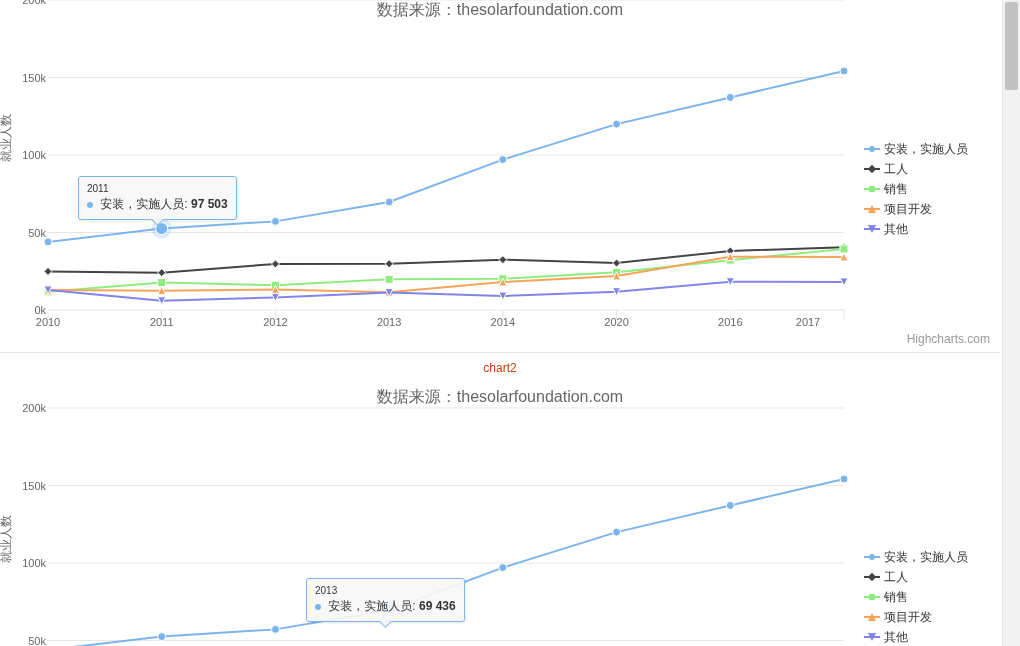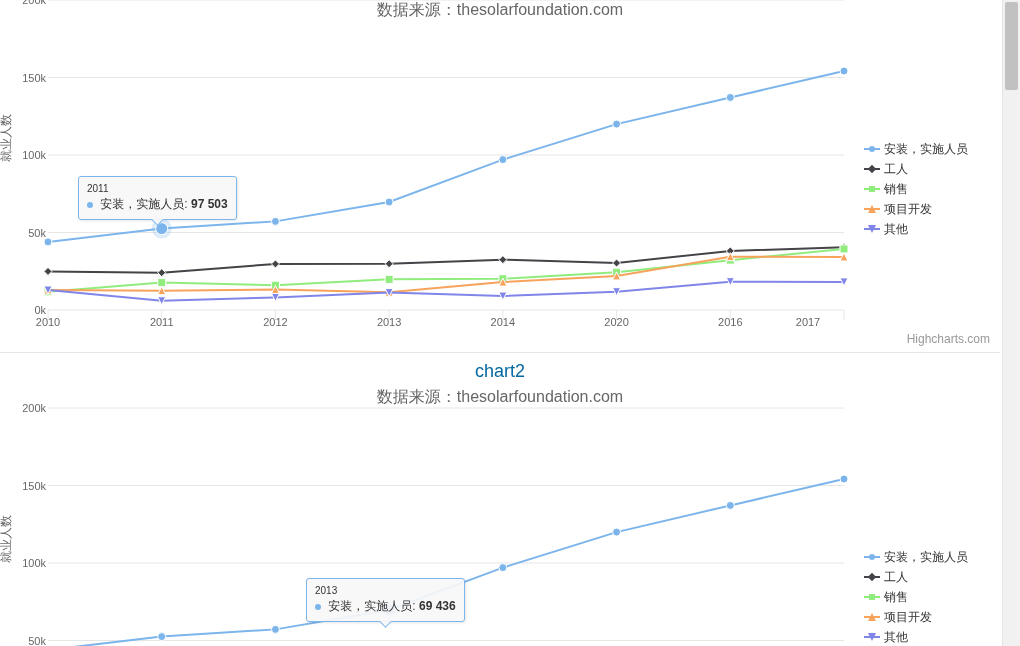--- a/index.html
+++ b/index.html
@@ -26,21 +26,21 @@
   .sw::before{content:"";position:absolute;left:0;right:0;top:5px;height:2px;background:currentColor;}
   .sw::after{content:"";position:absolute;left:5px;top:3px;width:6px;height:6px;border-radius:50%;background:currentColor;}
   .li.dmd .sw::after{border-radius:0;transform:rotate(45deg);}
   .li.sq .sw::after{border-radius:0;}
   .li.tu .sw::after{border-radius:0;width:0;height:0;left:4px;top:2px;background:transparent;border-left:4px solid transparent;border-right:4px solid transparent;border-bottom:8px solid currentColor;}
   .li.td .sw::after{border-radius:0;width:0;height:0;left:4px;top:2px;background:transparent;border-left:4px solid transparent;border-right:4px solid transparent;border-top:8px solid currentColor;}
   .lt{color:#333;font-size:12px;}
   .subtitle{position:absolute;left:0;width:1000px;text-align:center;color:#666;font-size:16px;}
   .c1 .subtitle{top:0;}
   .c2 .subtitle{top:34px;}
-  .title{position:absolute;left:0;width:1000px;text-align:center;color:#0369a1;font-size:18px;top:8px;}
+  .title{position:absolute;left:0;width:1000px;text-align:center;color:#c2410c;font-size:12px;top:8px;}
   .credits{position:absolute;right:10px;bottom:6px;font-size:12px;color:#999;cursor:pointer;}
   .tooltip{position:absolute;background:rgba(247,247,247,0.92);border:1px solid #7cb5ec;border-radius:3px;padding:6px 8px;font-size:12px;color:#333;box-shadow:1px 1px 3px rgba(0,0,0,.1);white-space:nowrap;z-index:5;}
   .tooltip .hdr{font-size:10px;color:#333;margin-bottom:2px;}
   .tooltip .dot{display:inline-block;width:6px;height:6px;border-radius:50%;margin-right:4px;vertical-align:middle;}
   .callout{position:absolute;width:8px;height:8px;background:rgba(247,247,247,0.92);border-right:1px solid #7cb5ec;border-bottom:1px solid #7cb5ec;transform:rotate(45deg);bottom:-5px;left:50%;margin-left:-4px;z-index:-1;}
   .baseline{stroke:#ccd6eb;stroke-width:1;}
   .yaxis-title{position:absolute;left:6px;transform:rotate(-90deg) translateY(-50%);transform-origin:left top;color:#666;font-size:12px;white-space:nowrap;}
   .c1 .yaxis-title{top:162px;}
   .c2 .yaxis-title{top:210px;}
 </style>

